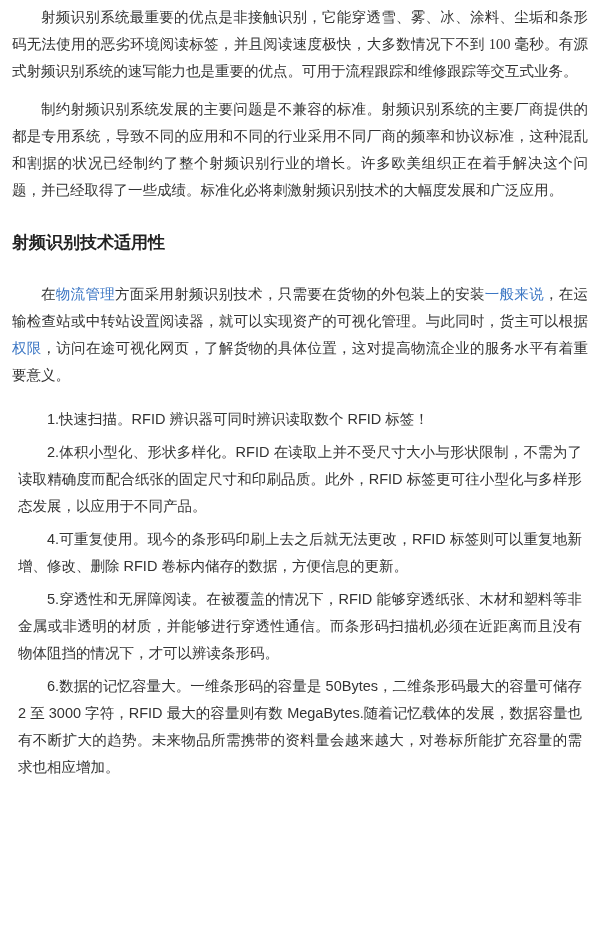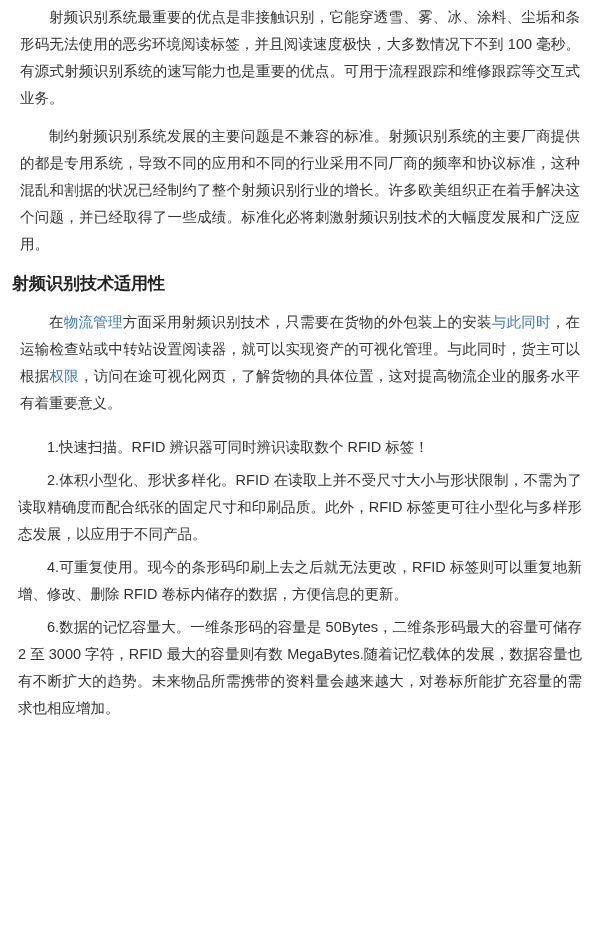--- a/index.html
+++ b/index.html
@@ -17,28 +17,29 @@
     box-sizing: border-box;
     width: 600px;
     padding: 4px 12px 0 12px;
     color: var(--text-color, #333333);
     font-size: 14.5px;
     line-height: 27px;
     text-align: justify;
     text-justify: inter-ideograph;
   }
   .para {
-    margin: 11px 8px;
+    margin: 11px 0;
     text-indent: 2em;
+    font-family: Liberation Serif, serif;
   }
   .para:first-child {
     margin-top: 0;
   }
   .heading {
-    margin: 15px 0;
+    margin: 28px 0;
     font-size: 17px;
     line-height: 21px;
     font-weight: bold;
     color: var(--heading-color, #222222);
     text-align: left;
     text-indent: 0;
   }
   .features {
     margin-top: 17px;
   }
@@ -56,23 +57,24 @@
 <body>
 
 <article class="article">
   <p class="para"><span>射频识别系统最重要的优点是非接触识别，它能穿透雪、雾、冰、涂料、尘垢和条形码无法使用的恶劣环境阅读标签，并且阅读速度极快，大多数情况下不到 100 毫秒。有源式射频识别系统的速写能力也是重要的优点。可用于流程跟踪和维修跟踪等交互式业务。</span></p>
 
   <p class="para"><span>制约射频识别系统发展的主要问题是不兼容的标准。射频识别系统的主要厂商提供的都是专用系统，导致不同的应用和不同的行业采用不同厂商的频率和协议标准，这种混乱和割据的状况已经制约了整个射频识别行业的增长。许多欧美组织正在着手解决这个问题，并已经取得了一些成绩。标准化必将刺激射频识别技术的大幅度发展和广泛应用。</span></p>
 
   <h2 class="heading">射频识别技术适用性</h2>
 
 
-  <p class="para"><span>在</span><a class="link">物流管理</a><span>方面采用射频识别技术，只需要在货物的外包装上的安装</span><a class="link">与此同时</a><span>，在运输检查站或中转站设置阅读器，就可以实现资产的可视化管理。与此同时，货主可以根据</span><a class="link">权限</a><span>，访问在途可视化网页，了解货物的具体位置，这对提高物流企业的服务水平有着重要意义。</span></p>
+  <p class="para"><span>在</span><a class="link">物流管理</a><span>方面采用射频识别技术，只需要在货物的外包装上的安装</span><a class="link">一般来说</a><span>，在运输检查站或中转站设置阅读器，就可以实现资产的可视化管理。与此同时，货主可以根据</span><a class="link">权限</a><span>，访问在途可视化网页，了解货物的具体位置，这对提高物流企业的服务水平有着重要意义。</span></p>
 
 
   <div class="features">
     <p class="feature"><span>1.快速扫描。RFID 辨识器可同时辨识读取数个 RFID 标签！</span></p>
     <p class="feature"><span>2.体积小型化、形状多样化。RFID 在读取上并不受尺寸大小与形状限制，不需为了读取精确度而配合纸张的固定尺寸和印刷品质。此外，RFID 标签更可往小型化与多样形态发展，以应用于不同产品。</span></p>
     <p class="feature"><span>4.可重复使用。现今的条形码印刷上去之后就无法更改，RFID 标签则可以重复地新增、修改、删除 RFID 卷标内储存的数据，方便信息的更新。</span></p>
+    <p class="feature"><span>5.穿透性和无屏障阅读。在被覆盖的情况下，RFID 能够穿透纸张、木材和塑料等非金属或非透明的材质，并能够进行穿透性通信。而条形码扫描机必须在近距离而且没有物体阻挡的情况下，才可以辨读条形码。</span></p>
     <p class="feature"><span>6.数据的记忆容量大。一维条形码的容量是 50Bytes，二维条形码最大的容量可储存 2 至 3000 字符，RFID 最大的容量则有数 MegaBytes.随着记忆载体的发展，数据容量也有不断扩大的趋势。未来物品所需携带的资料量会越来越大，对卷标所能扩充容量的需求也相应增加。</span></p>
 
   </div>
 </article>
 
 </body></html>

